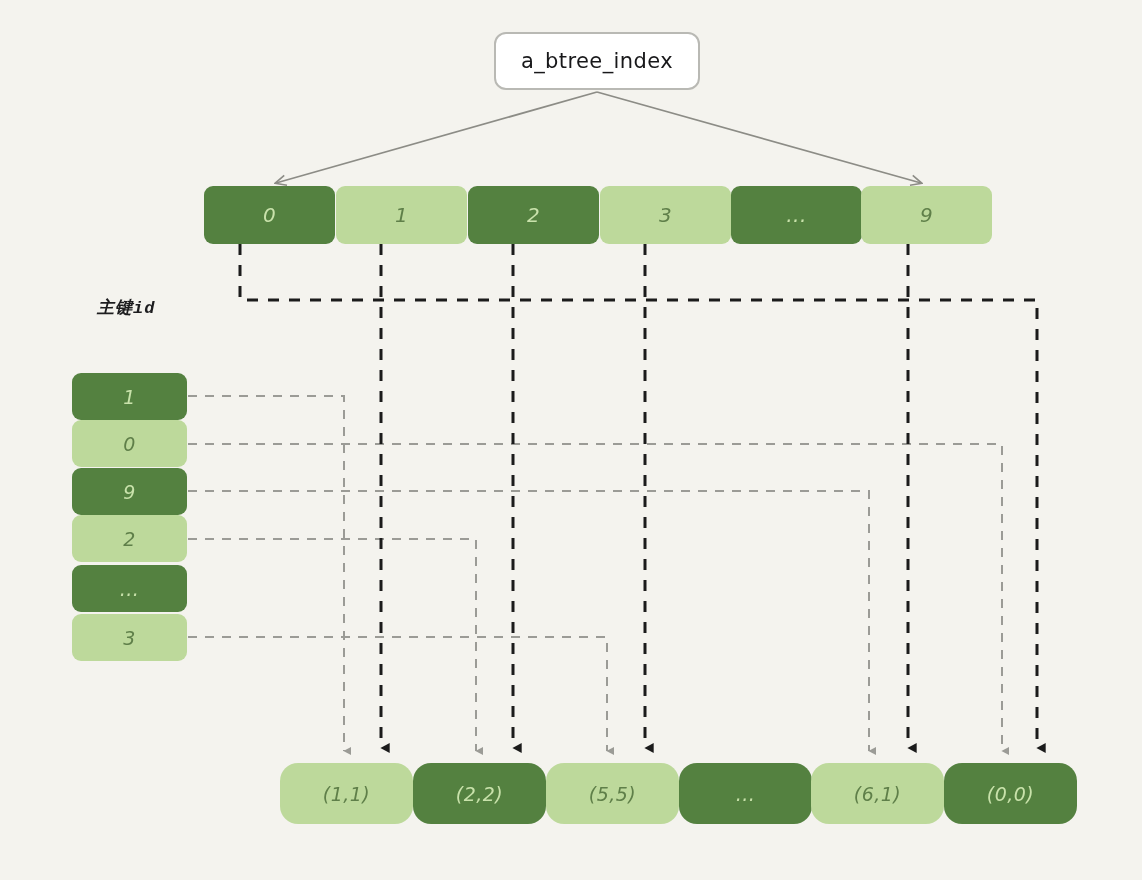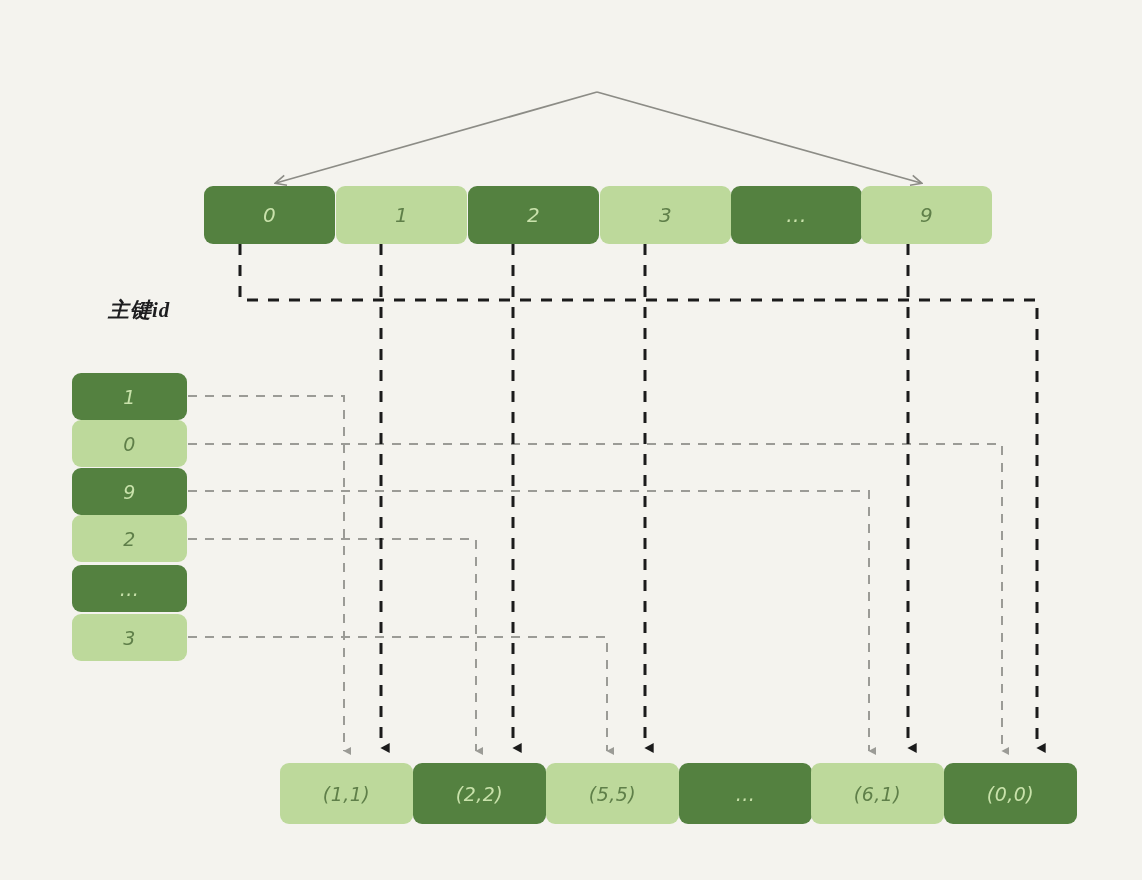--- a/index.html
+++ b/index.html
@@ -43,27 +43,27 @@
   .cell.dark{background:#548140;color:#c9e2ab;}
   .cell.light{background:#bdd99b;color:#5f7f49;}
 
   
   .top-row .cell{top:186px;height:58px;width:131px;font-size:20px;}
 
   
   .left-col .cell{left:72px;width:115px;height:47px;font-size:19px;}
 
   
-  .bottom-row .cell{top:763px;height:61px;width:133px;font-size:19px;}
+  .bottom-row .cell{top:763px;height:61px;width:133px;font-size:19px;border-radius:18px;}
 
   
   .col-label{
-    position:absolute;left:108px;top:296px;
-    font-size:21px;font-weight:bold;color:#1d1d1f;
-    font-family:Liberation Serif, serif;
+    position:absolute;left:97px;top:296px;
+    font-size:17px;font-weight:bold;color:#1d1d1f;
+    font-family:Liberation Mono, monospace;
     font-style:italic;letter-spacing:1px;
     z-index:3;
   }
 </style>
 </head>
 <body>
 
 <div id="stage">
 
   <svg id="wires" viewBox="0 0 1142 880" width="1142" height="880">
@@ -104,20 +104,23 @@
       <path d="M381,244 L381,748" marker-end="url(#ah-black)"></path>
 
       <path d="M513,244 L513,748" marker-end="url(#ah-black)"></path>
 
       <path d="M645,244 L645,748" marker-end="url(#ah-black)"></path>
 
       <path d="M908,244 L908,748" marker-end="url(#ah-black)"></path>
     </g>
   </svg>
 
+  <div class="root-box">
+    <span>a_btree_index</span>
+  </div>
 
   <div class="top-row">
     <div class="cell dark" style="left:204px">
         <span>0</span>
       </div>
     <div class="cell light" style="left:336px">
         <span>1</span>
       </div>
     <div class="cell dark" style="left:468px">
         <span>2</span>

